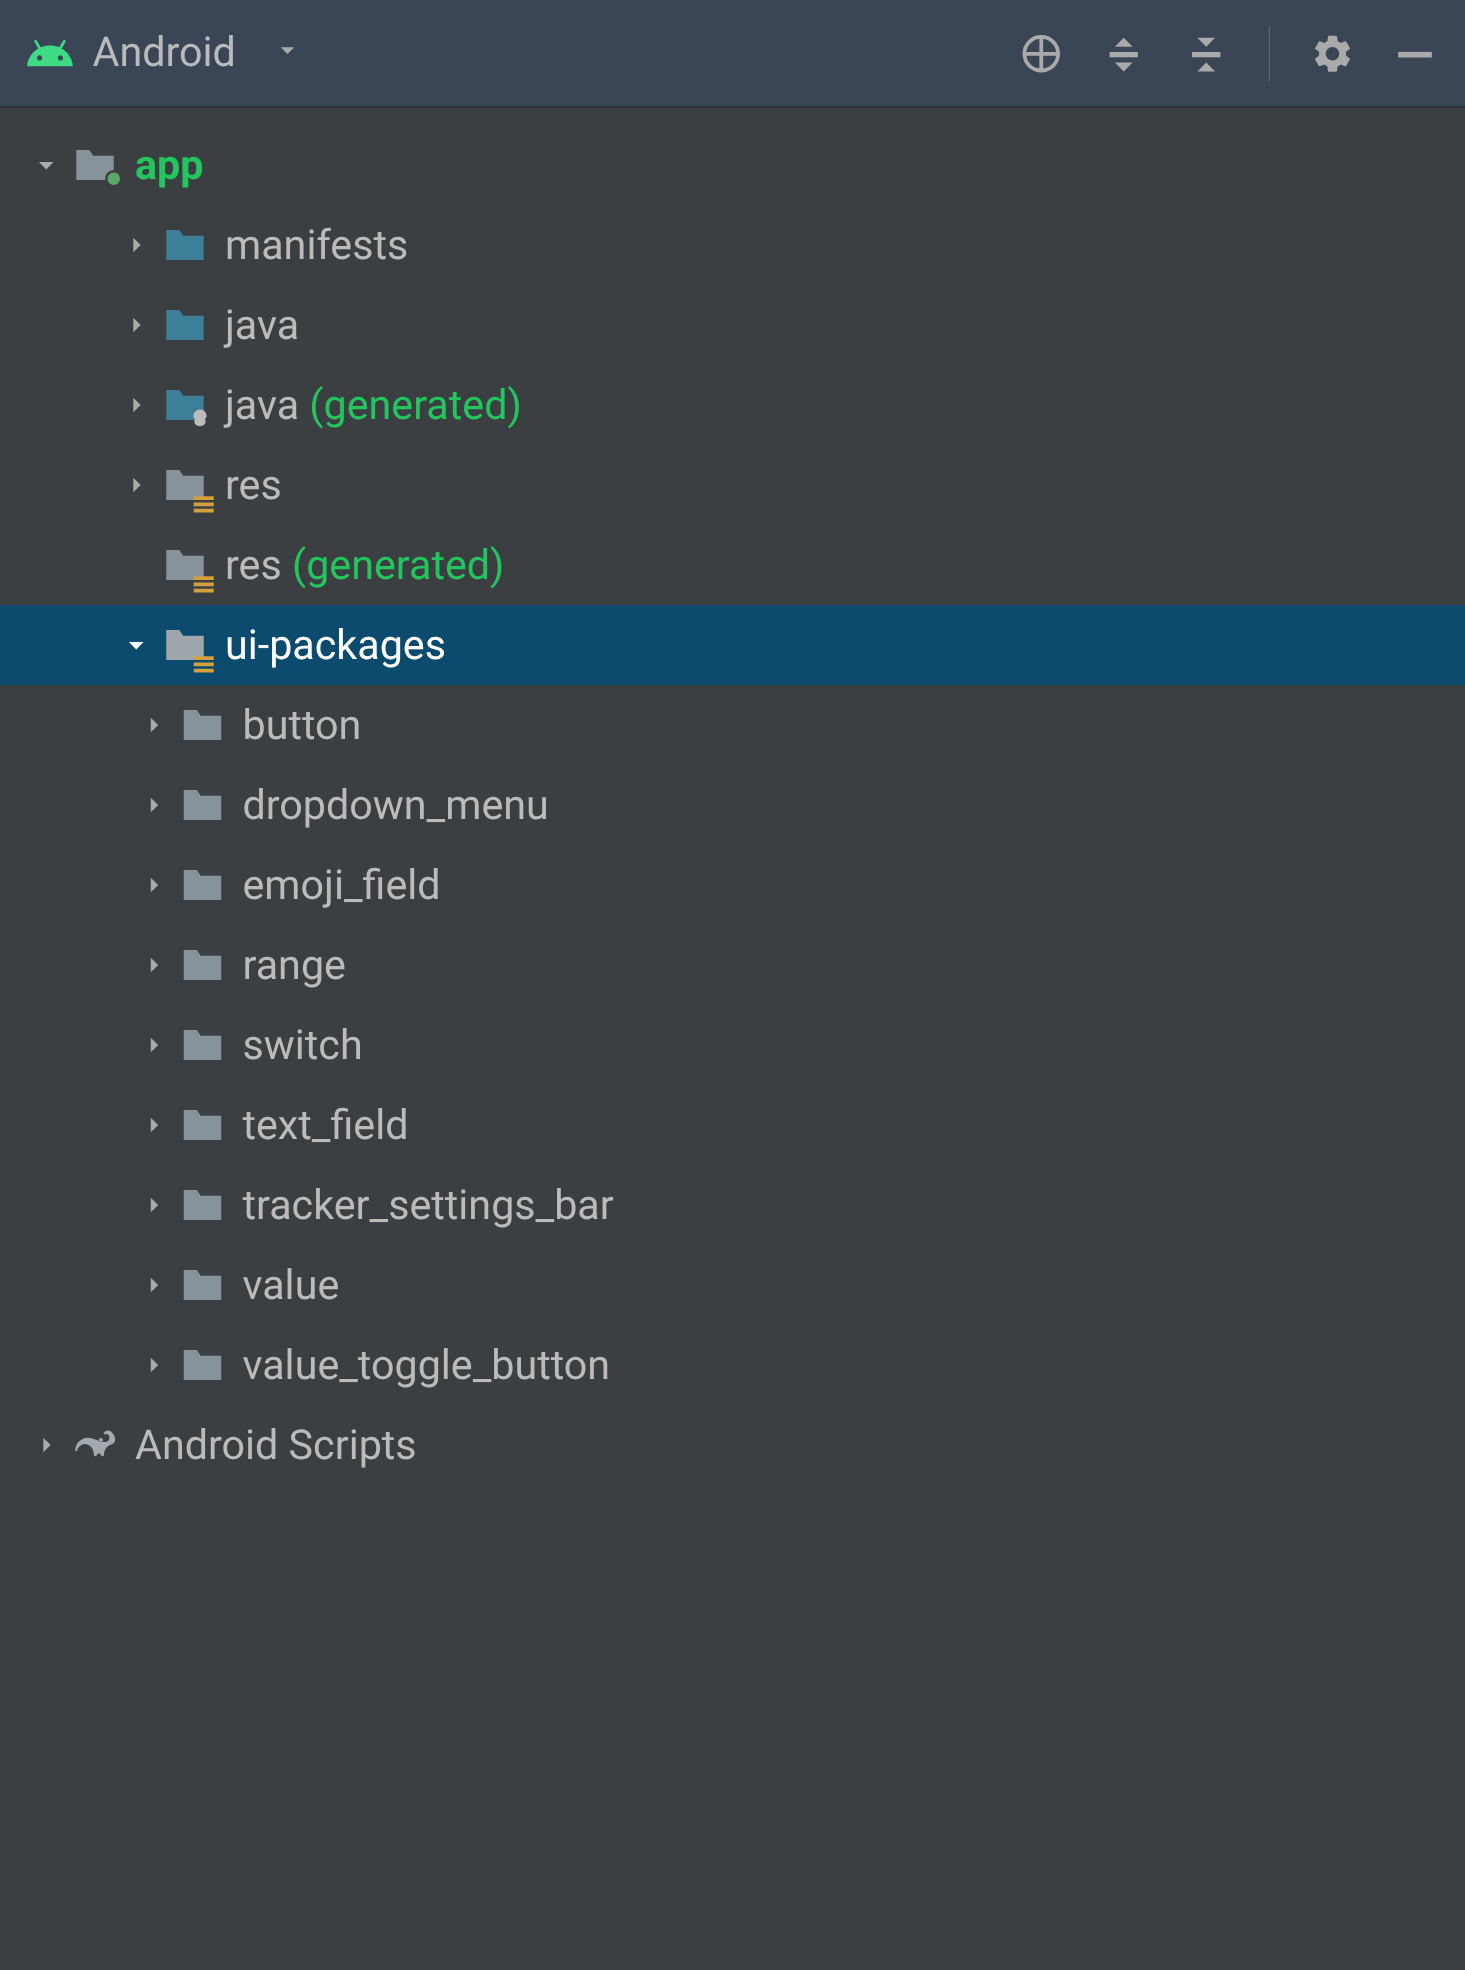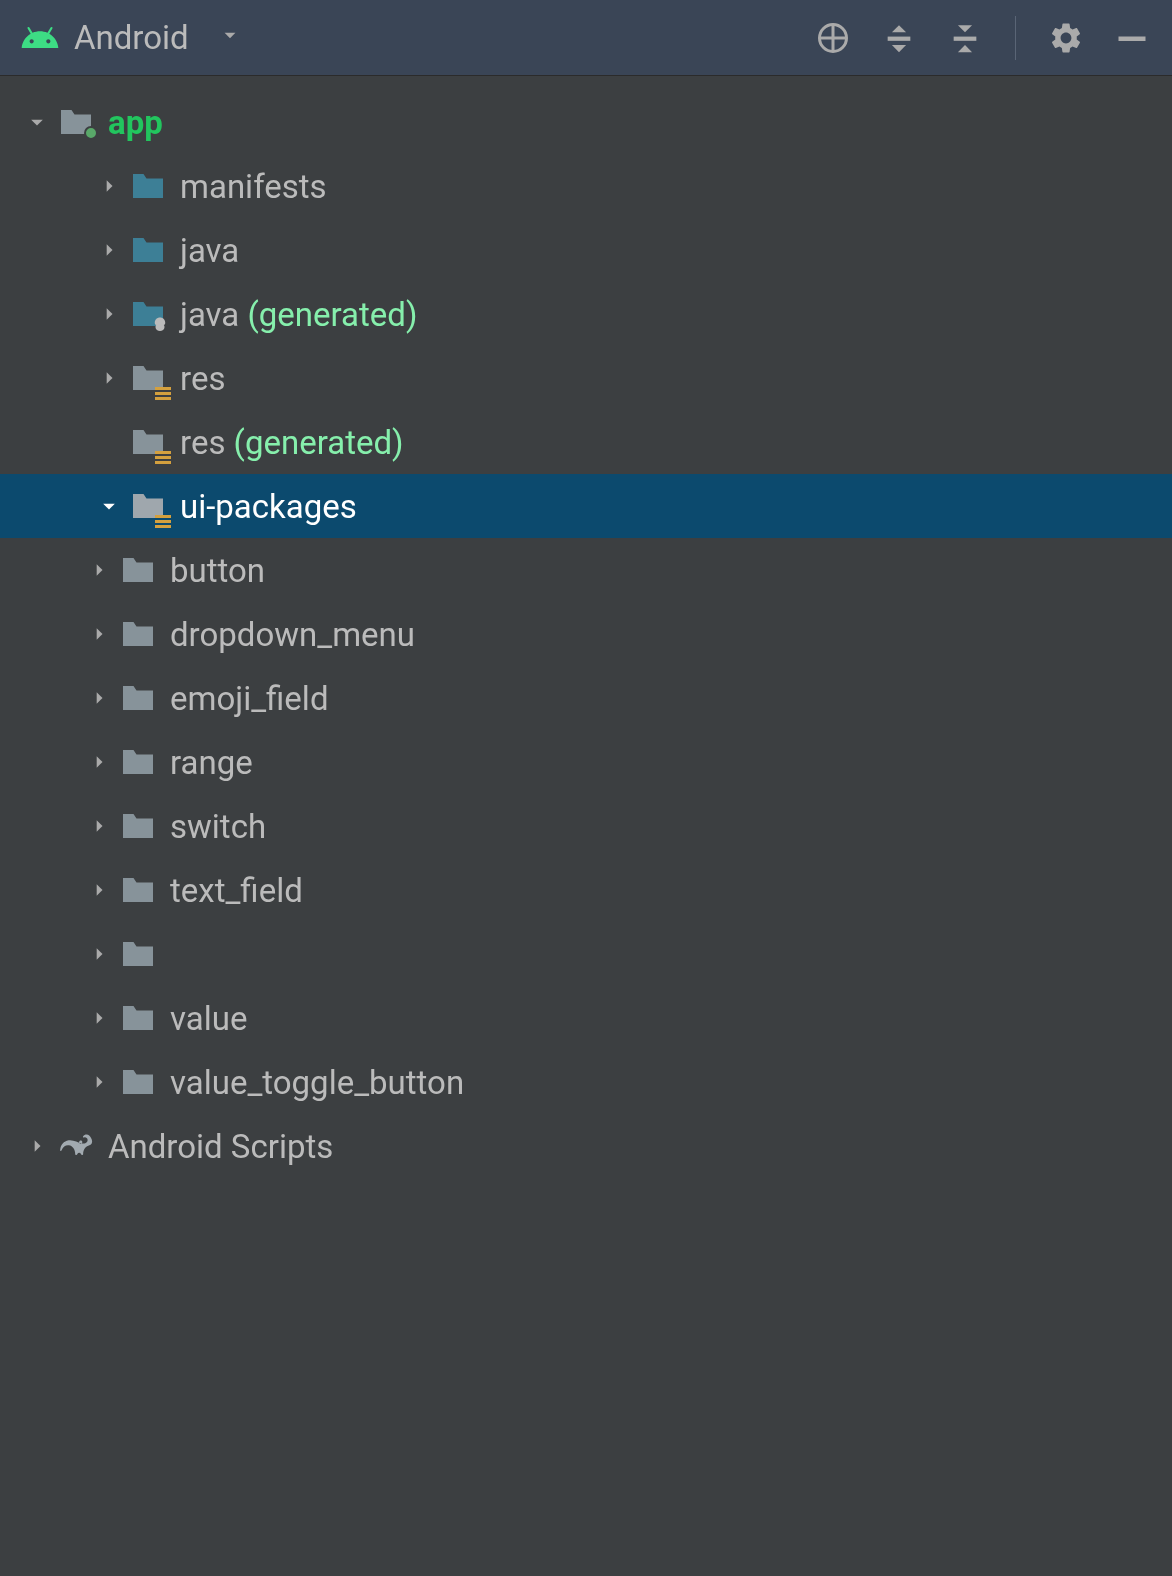--- a/index.html
+++ b/index.html
@@ -10,21 +10,21 @@
     body {
       font-family: -apple-system, BlinkMacSystemFont, "Segoe UI", Roboto, sans-serif;
       background: #3c3f41;
       width: 1172px;
       height: 1576px;
       overflow: hidden;
       color: #bbbbbb;
     }
     .toolbar {
       background: #3a4556;
-      height: 76px;
+      height: 86px;
       display: flex;
       align-items: center;
       padding: 0 20px;
       border-bottom: 1px solid #2b2b2b;
     }
     .toolbar-left {
       display: flex;
       align-items: center;
       gap: 14px;
     }
@@ -78,21 +78,21 @@
       white-space: nowrap;
     }
     .tree-row.selected {
       background: #0c4a6e;
     }
     .tree-row.selected .tree-label {
       color: #ffffff;
     }
     .indent-0 { padding-left: 18px; }
     .indent-1 { padding-left: 90px; }
-    .indent-2 { padding-left: 80px; text-align: center; }
+    .indent-2 { padding-left: 104px; text-align: center; }
     .tree-arrow {
       width: 38px;
       display: flex;
       align-items: center;
       justify-content: center;
       color: #aaa;
       font-size: 28px;
     }
     .tree-arrow.empty {
       visibility: hidden;
@@ -109,21 +109,21 @@
     .tree-label {
       font-size: 33px;
       color: #bbbbbb;
       font-weight: 400;
     }
     .tree-label.bold {
       font-weight: 700;
       color: #22c55e;
     }
     .tree-label.dimmed {
-      color: #86efac;
+      color: #22c55e;
     }
     .folder-svg {
       width: 36px;
       height: 30px;
     }
     .folder-badge-dot {
       position: absolute;
       bottom: 2px;
       right: -2px;
       width: 14px;
@@ -413,20 +413,21 @@
     <span class="tree-arrow">
         <svg viewBox="0 0 24 24" width="28" height="28" fill="#aaa">
           <path d="M10 7l5 5-5 5z"></path>
         </svg>
       </span>
     <span class="tree-icon">
         <svg class="folder-svg" viewBox="0 0 24 20">
           <path fill="#87939a" d="M2 2h7l2 3h11v13H2z"></path>
         </svg>
       </span>
+    <span class="tree-label">tracker_settings_bar</span>
   </div>
 
   <div class="tree-row indent-2">
     <span class="tree-arrow">
         <svg viewBox="0 0 24 24" width="28" height="28" fill="#aaa">
           <path d="M10 7l5 5-5 5z"></path>
         </svg>
       </span>
     <span class="tree-icon">
         <svg class="folder-svg" viewBox="0 0 24 20">

